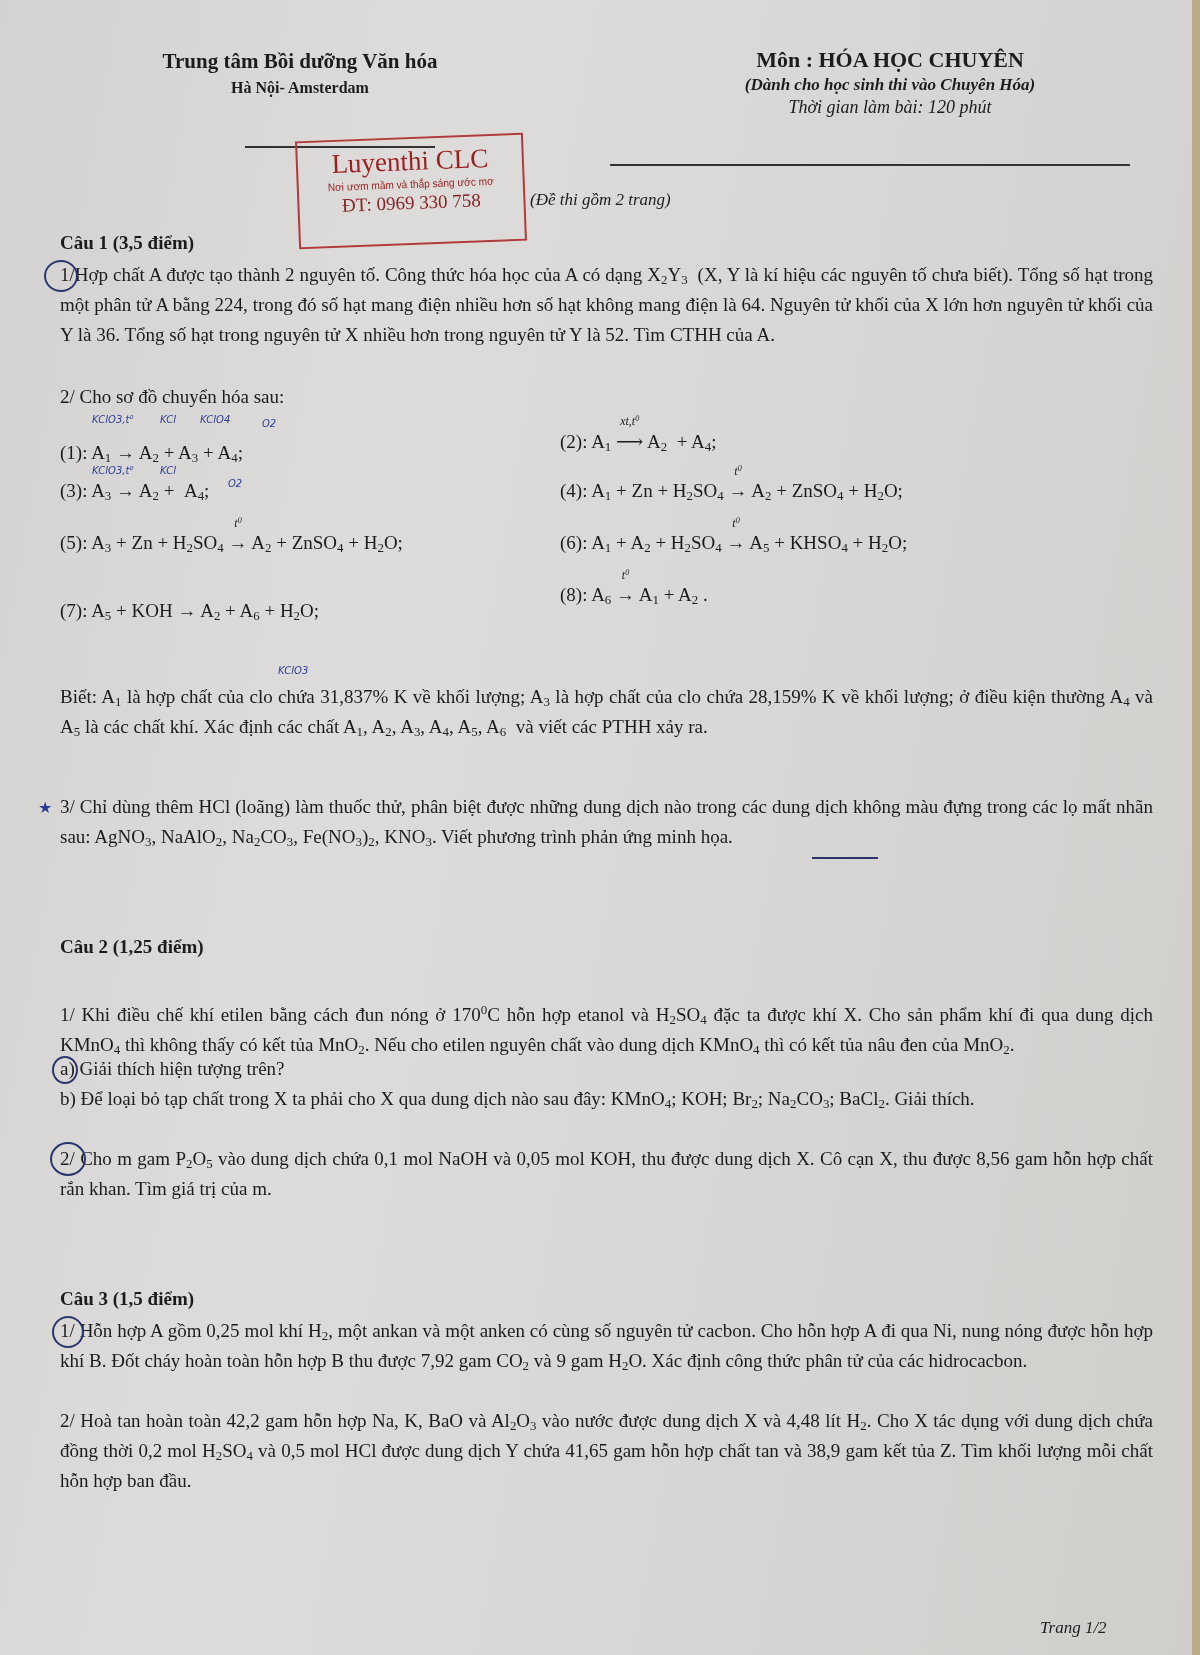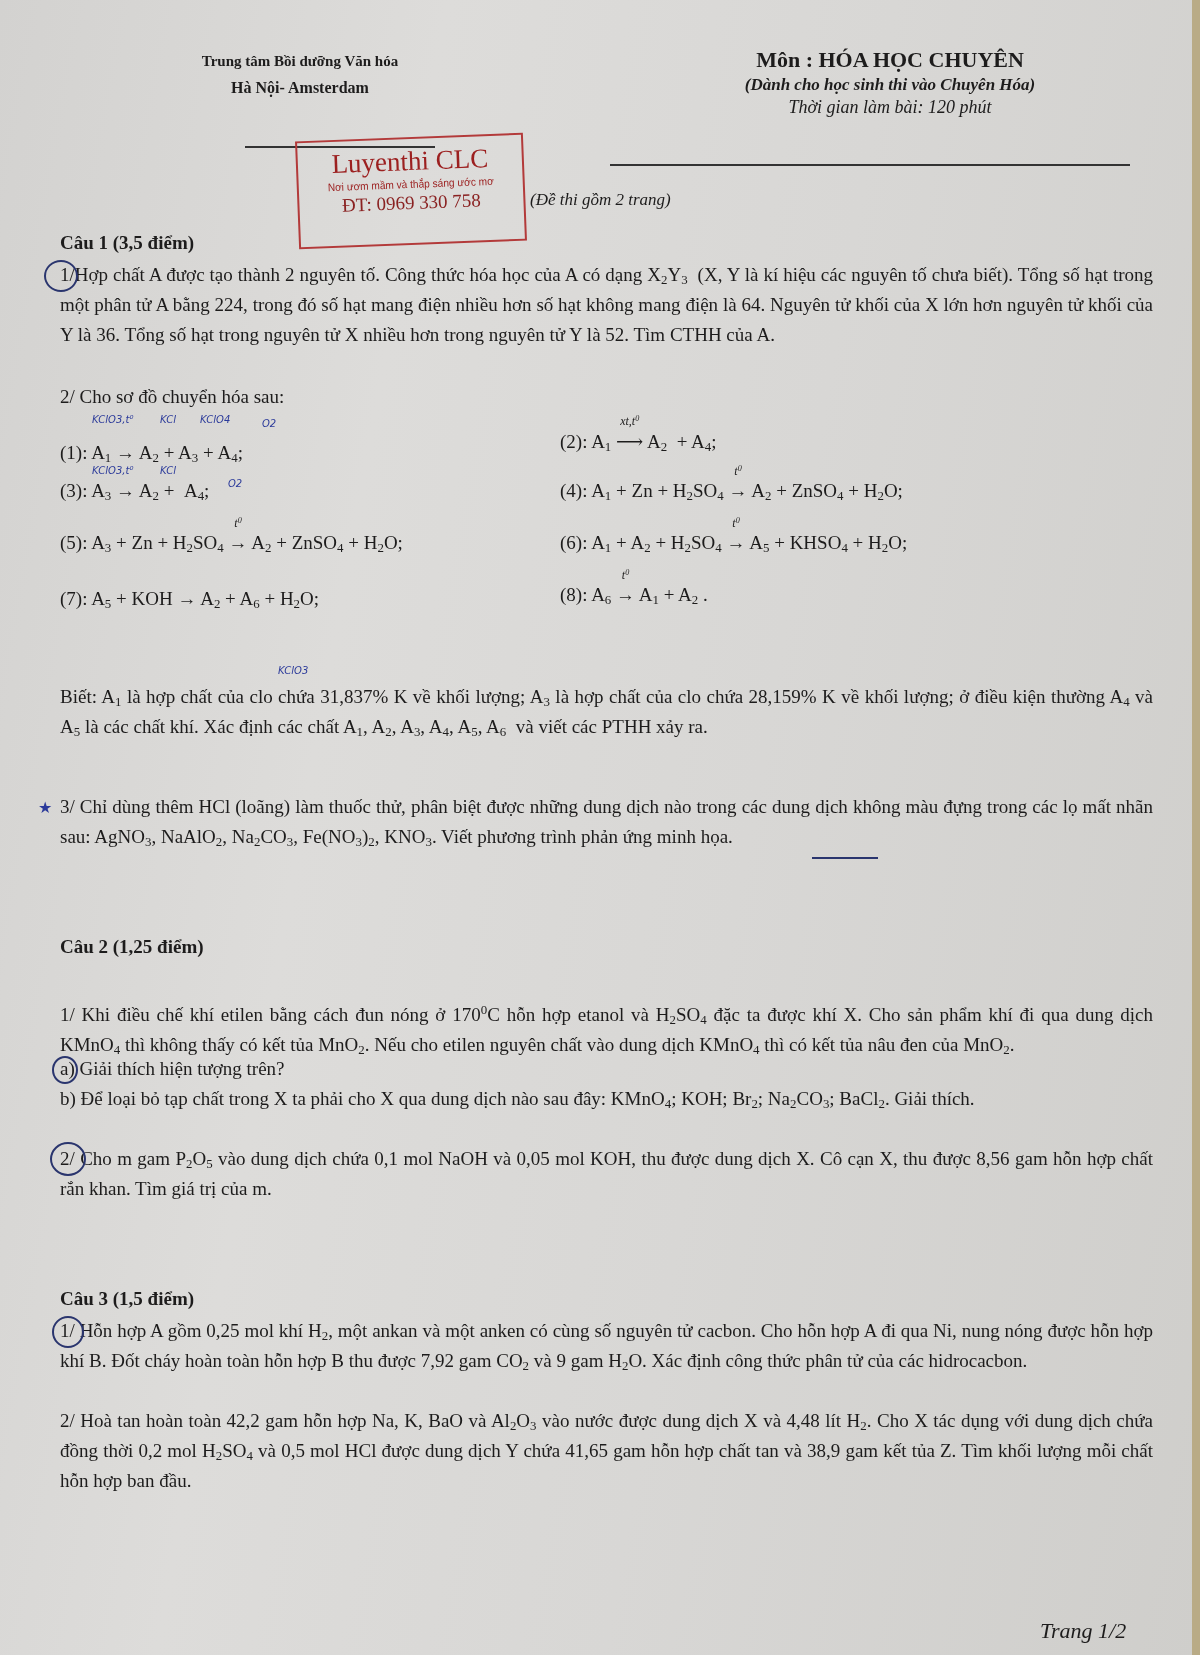--- a/index.html
+++ b/index.html
@@ -6,21 +6,21 @@
   body {
     width: 1200px; height: 1655px; overflow: hidden;
     background: linear-gradient(100deg, #d3d2d0 0%, #dddcda 30%, #d8d7d5 60%, #cfcecb 100%);
     font-family: "Liberation Serif", "DejaVu Serif", serif;
     color: #1d1c1c;
     position: relative;
   }
   .page-edge { position: absolute; right: 0; top: 0; width: 8px; height: 1655px; background: #b9ab86; }
   .abs { position: absolute; }
   .hdr-left { left: 110px; top: 48px; width: 380px; text-align: center; }
-  .hdr-left .l1 { font-weight: bold; font-size: 15px; line-height: 27px; }
+  .hdr-left .l1 { font-weight: bold; font-size: 21px; line-height: 27px; }
   .hdr-left .l2 { font-weight: bold; font-size: 16px; line-height: 26px; }
   .hdr-left .l3 { font-style: italic; font-size: 20px; line-height: 26px; }
   .hdr-line-left { left: 245px; top: 146px; width: 190px; border-top: 2px solid #333; }
   .hdr-right { left: 650px; top: 46px; width: 480px; text-align: center; }
   .hdr-right .r1 { font-weight: bold; font-size: 25px; line-height: 31px; letter-spacing: 0.5px; }
   .hdr-right .r2 { font-weight: bold; font-size: 22px; line-height: 27px; }
   .hdr-right .r3 { font-style: italic; font-weight: bold; font-size: 17px; line-height: 23px; }
   .hdr-right .r4 { font-style: italic; font-size: 18px; line-height: 22px; }
   .hdr-line-right { left: 610px; top: 164px; width: 520px; border-top: 2px solid #333; }
   .stamp {
@@ -36,21 +36,21 @@
   .para { left: 60px; width: 1093px; text-align: justify; }
   .bold { font-weight: bold; }
   sub { font-size: 0.68em; vertical-align: -0.25em; line-height: 0; }
   sup { font-size: 0.68em; vertical-align: 0.55em; line-height: 0; }
   .eq { font-size: 19px; white-space: nowrap; }
   .ov { position: relative; display: inline-block; }
   .ov .cond { position: absolute; left: 0; right: 0; top: -16px; font-size: 12px; font-style: italic; text-align: center; }
   .hand { color: #2b3a9a; font-family: "DejaVu Sans", sans-serif; font-size: 10px; font-style: italic; position: absolute; }
   .circle { position: absolute; border: 2px solid #2a356e; border-radius: 50%; }
   .underline-mark { position: absolute; border-top: 2px solid #2a356e; }
-  .footer { left: 1040px; top: 1618px; font-style: italic; font-size: 22px; }
+  .footer { left: 1040px; top: 1618px; font-style: italic; font-size: 17px; }
 </style>
 </head>
 <body>
 
 <div class="page-edge"></div>
 
 <div class="abs hdr-left">
   <div class="l1">Trung tâm Bồi dưỡng Văn hóa</div>
   <div class="l2">Hà Nội- Amsterdam</div>
 </div>
@@ -75,21 +75,21 @@
 <div class="abs para body-text" style="top:260px;">
   <span>1/</span><span>Hợp chất A được tạo thành 2 nguyên tố. Công thức hóa học của A có dạng </span><span>X<sub>2</sub>Y<sub>3</sub>&nbsp; </span><span>(X, Y là kí hiệu các nguyên tố chưa biết). Tổng số hạt trong một phân tử A bằng 224, trong đó số hạt mang điện nhiều hơn số hạt không mang điện là 64. Nguyên tử khối của X lớn hơn nguyên tử khối của Y là 36. Tổng số hạt trong nguyên tử X nhiều hơn trong nguyên tử Y là 52. Tìm CTHH của A.</span>
 </div>
 <div class="circle" style="left:44px; top:260px; width:30px; height:28px;"></div>
 
 <div class="abs body-text" style="left:60px; top:382px;">2/ Cho sơ đồ chuyển hóa sau:</div>
 
 <div class="abs eq" style="left:60px; top:442px;">(1): A<sub>1</sub> → A<sub>2</sub> + A<sub>3</sub> + A<sub>4</sub>;</div>
 <div class="abs eq" style="left:60px; top:480px;">(3): A<sub>3</sub> → A<sub>2</sub> + &nbsp;A<sub>4</sub>;</div>
 <div class="abs eq" style="left:60px; top:532px;">(5): A<sub>3</sub> + Zn + H<sub>2</sub>SO<sub>4</sub> <span class="ov">→<span class="cond">t<sup>0</sup></span></span> A<sub>2</sub> + ZnSO<sub>4</sub> + H<sub>2</sub>O;</div>
-<div class="abs eq" style="left:60px; top:588px;text-align:center;">(7): A<sub>5</sub> + KOH → A<sub>2</sub> + A<sub>6</sub> + H<sub>2</sub>O;</div>
+<div class="abs eq" style="left:60px; top:600px;text-align:center;">(7): A<sub>5</sub> + KOH → A<sub>2</sub> + A<sub>6</sub> + H<sub>2</sub>O;</div>
 
 <div class="abs eq" style="left:560px; top:430px;">(2): A<sub>1</sub> <span class="ov">⟶<span class="cond">xt,t<sup>0</sup></span></span> A<sub>2</sub> &nbsp;+ A<sub>4</sub>;</div>
 <div class="abs eq" style="left:560px; top:480px;">(4): A<sub>1</sub> + Zn + H<sub>2</sub>SO<sub>4</sub> <span class="ov">→<span class="cond">t<sup>0</sup></span></span> A<sub>2</sub> + ZnSO<sub>4</sub> + H<sub>2</sub>O;</div>
 <div class="abs eq" style="left:560px; top:532px;">(6): A<sub>1</sub> + A<sub>2</sub> + H<sub>2</sub>SO<sub>4</sub> <span class="ov">→<span class="cond">t<sup>0</sup></span></span> A<sub>5</sub> + KHSO<sub>4</sub> + H<sub>2</sub>O;</div>
 <div class="abs eq" style="left:560px; top:584px;">(8): A<sub>6</sub> <span class="ov">→<span class="cond">t<sup>0</sup></span></span> A<sub>1</sub> + A<sub>2</sub> .</div>
 
 <span class="hand" style="left:92px; top:414px;">KClO3,t⁰</span>
 <span class="hand" style="left:160px; top:414px;">KCl</span>
 <span class="hand" style="left:200px; top:414px;">KClO4</span>
 <span class="hand" style="left:262px; top:418px;">O2</span>

